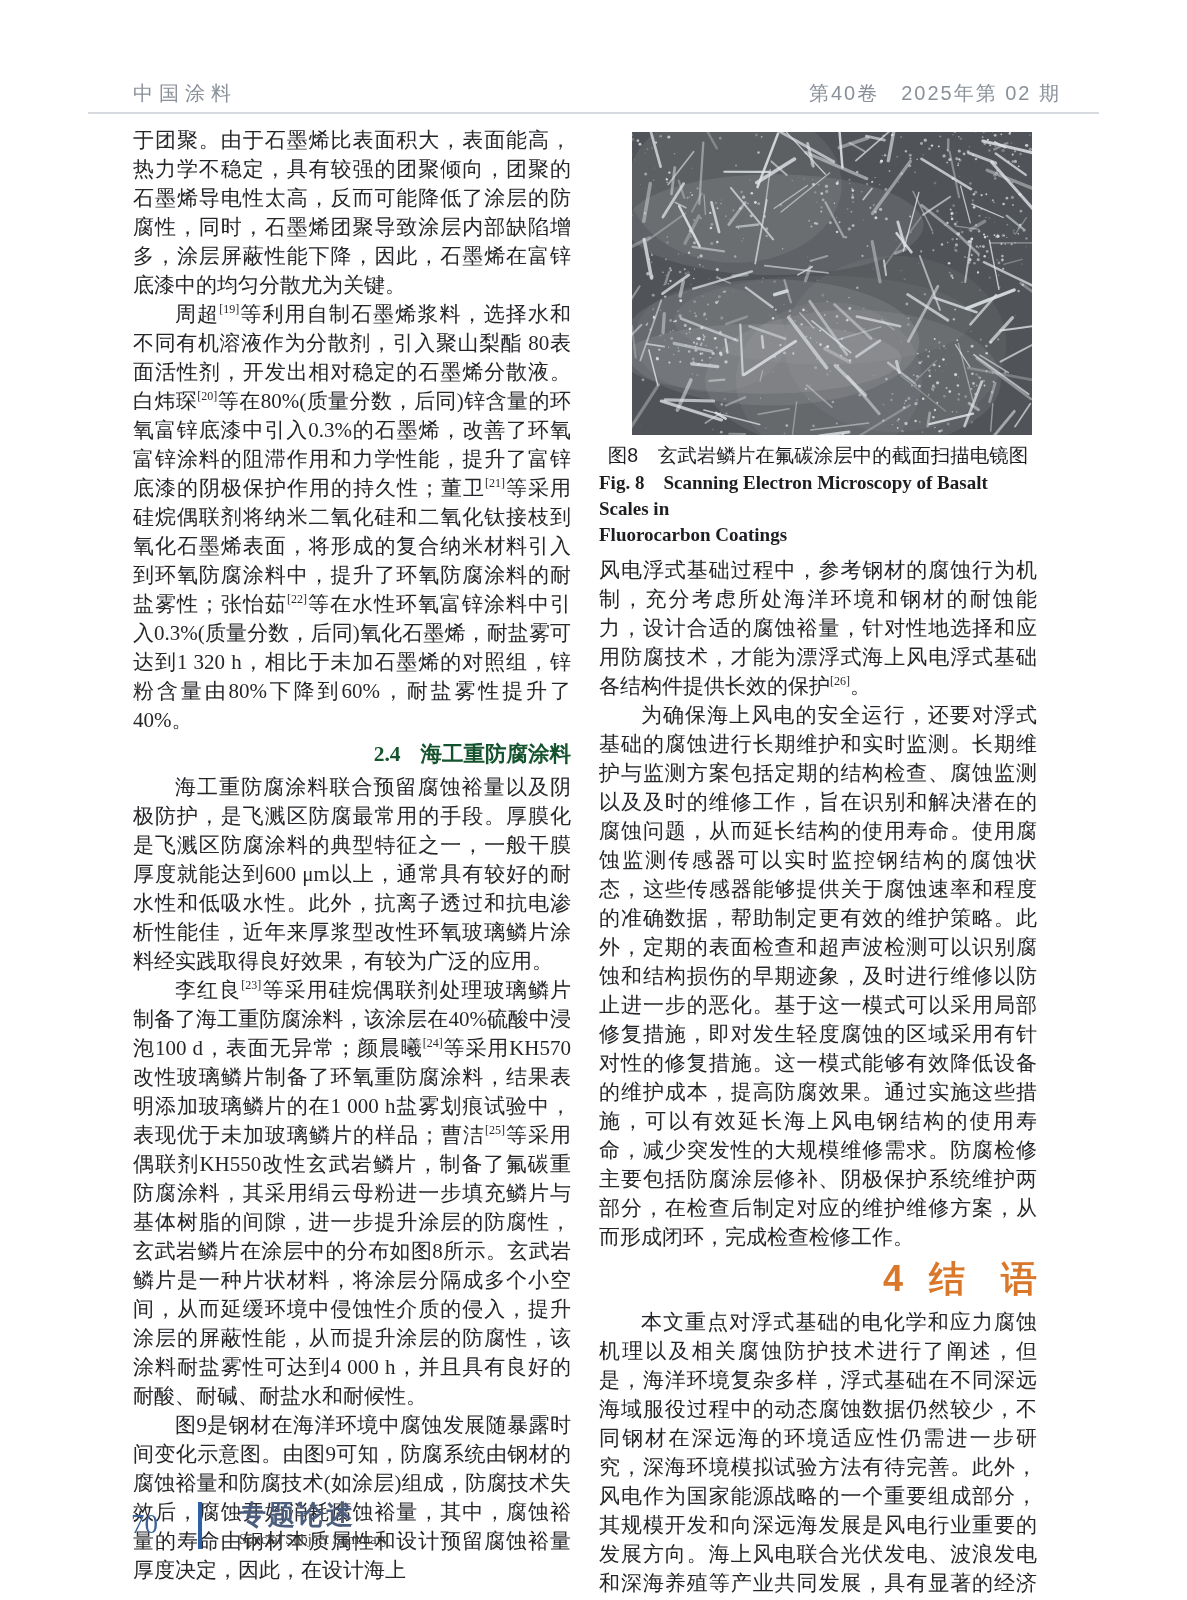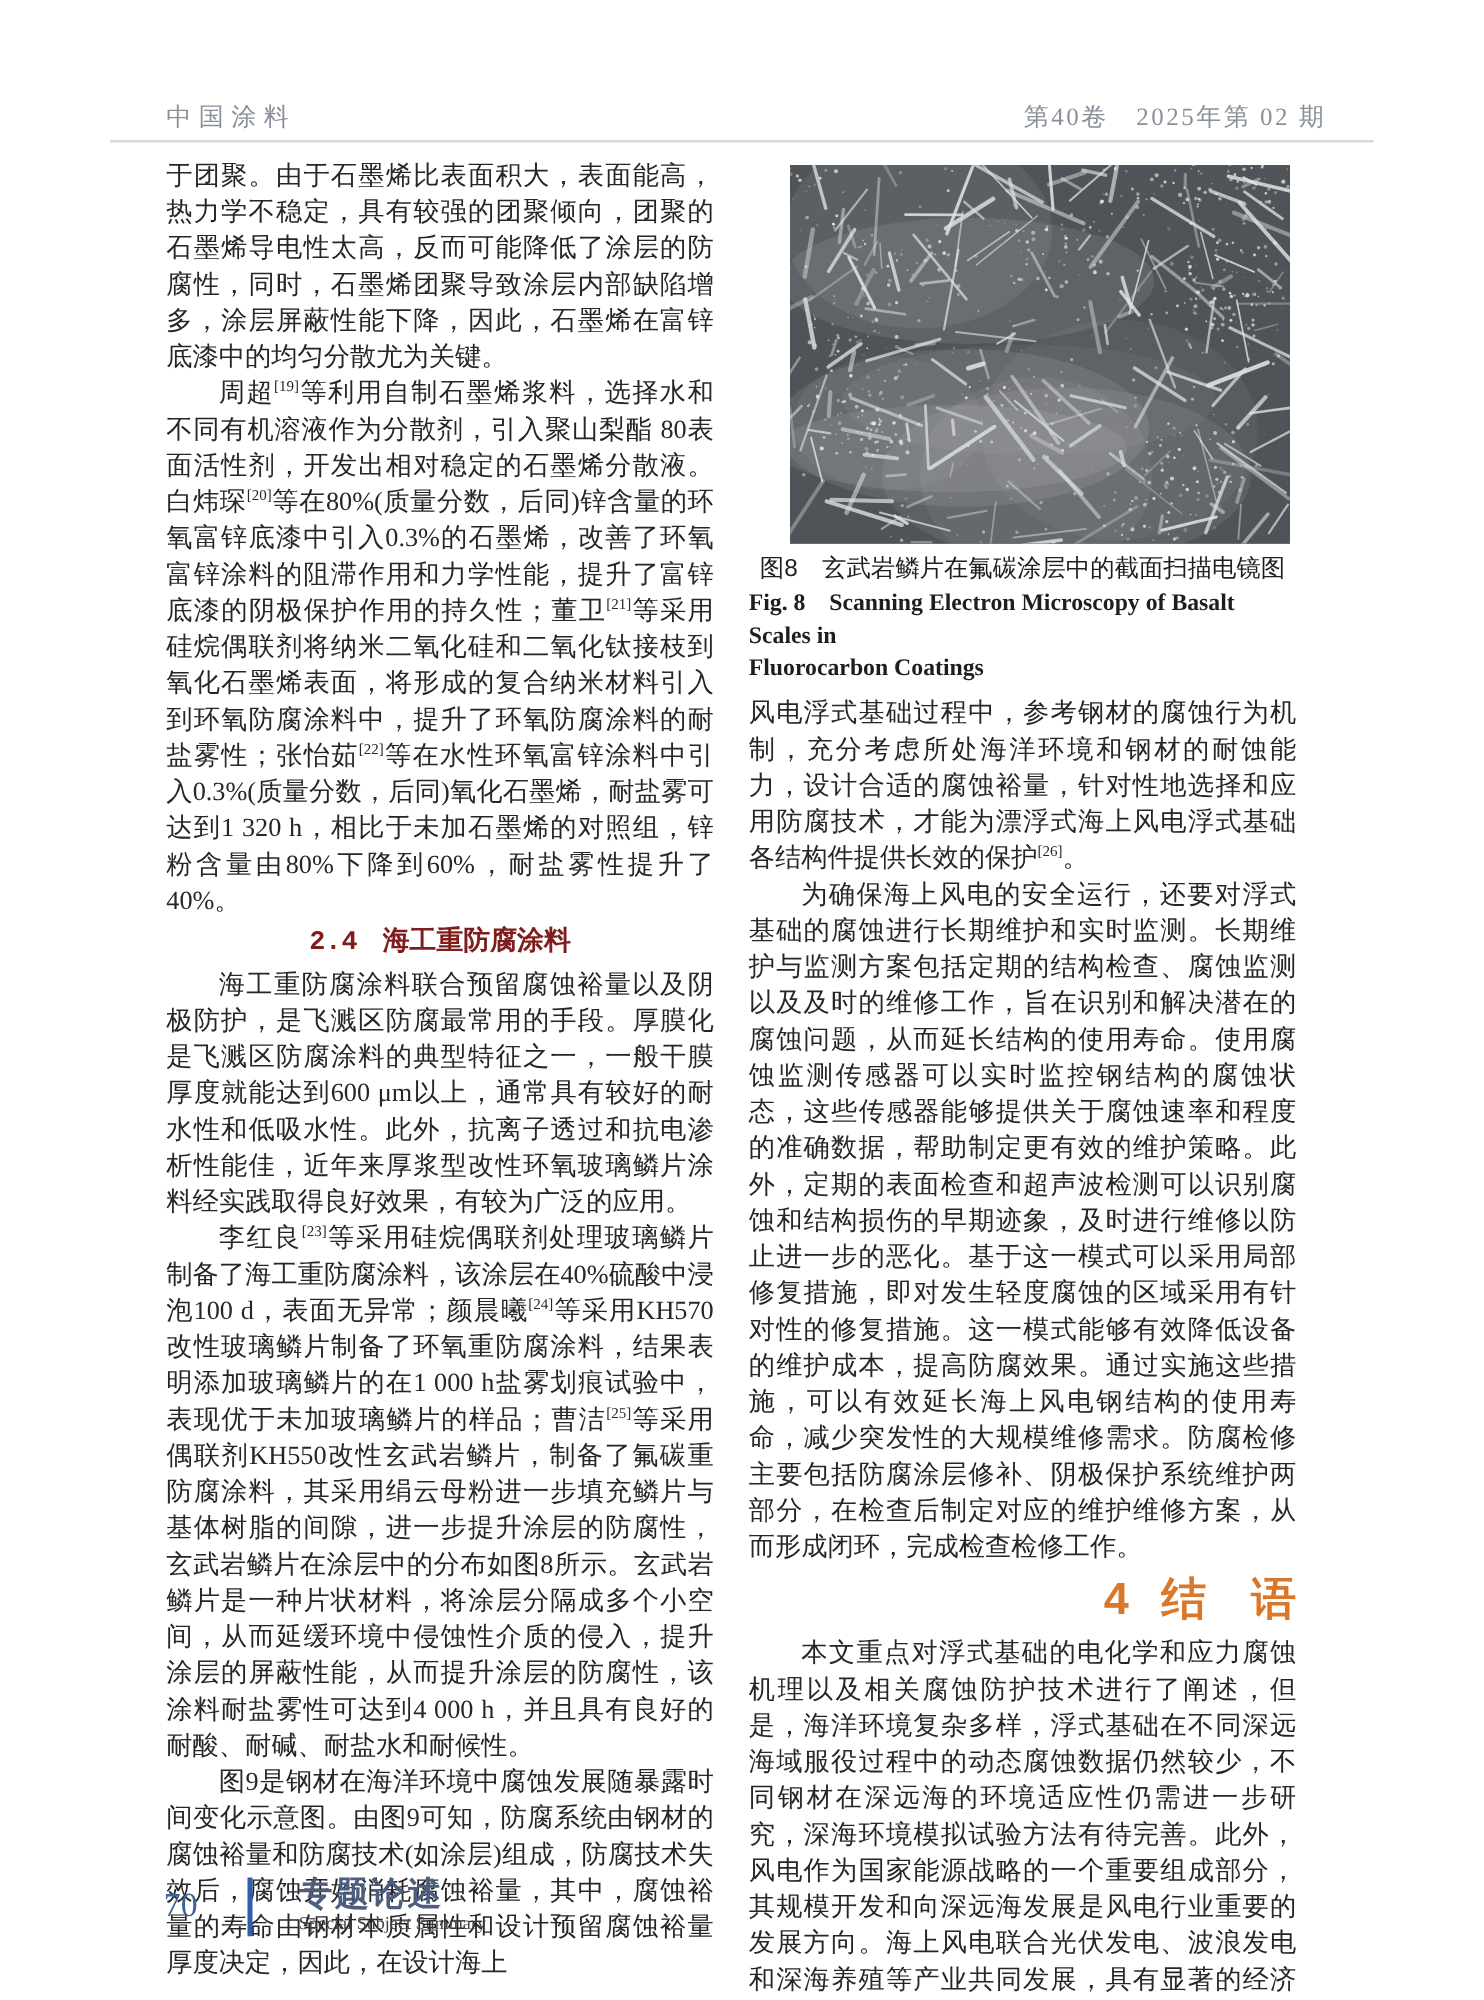--- a/index.html
+++ b/index.html
@@ -6,35 +6,35 @@
   .page {
     position:relative; width:1187px; height:1600px; background:#ffffff;
     font-family:"Liberation Serif", serif; color:#26262a; overflow:hidden;
   }
   
   .header { position:absolute; top:76px; left:88px; right:88px; height:36px;
             border-bottom:2px solid #d6d9dd; }
   .journal-name { position:absolute; left:45px; top:4px; font-size:20px; color:#8a9099;
                   letter-spacing:6px; font-family:"Liberation Sans", sans-serif; }
   .issue-info   { position:absolute; right:38px; top:4px; font-size:20px; color:#8a9099;
-                  letter-spacing:2px; font-family:Liberation Serif, serif; }
+                  letter-spacing:2px; font-family:Liberation Sans, sans-serif; }
   
   .col { position:absolute; top:126px; width:438px; font-size:21px; line-height:29px;
          text-align:justify; }
   .col-left  { left:133px; }
   .col-right { left:599px; }
   p.body-p { margin:0; }
   p.indent { text-indent:2em; }
   sup { font-size:12px; line-height:0; vertical-align:super; }
 
   h2.h-main { margin:10px 0 12px; font-family:"Liberation Sans", sans-serif; font-weight:bold;
               color:#d9772a; font-size:36px; line-height:34px; text-align:right; }
   h2.h-main .h-num { margin-right:26px; }
-  h3.h-sub  { margin:5px 0 4px; font-family:Liberation Mono, monospace; font-weight:bold;
-              color:#7f1d1d; font-size:21.5px; line-height:29px; text-align:center; }
+  h3.h-sub  { margin:5px 0 4px; font-family:Liberation Serif, serif; font-weight:bold;
+              color:#14532d; font-size:21.5px; line-height:29px; text-align:right; }
   h3.h-sub .h-num { margin-right:20px; }
 
   
   figure.figure { margin:6px 0 8px; padding:0; }
   .sem-box { width:400px; height:303px; margin-left:33px; background:#505458; overflow:hidden; }
   .cap-cn { text-align:center; font-family:"Liberation Sans", sans-serif; font-weight:normal;
             font-size:19.5px; line-height:30px; color:#1e1e22; margin-top:5px; }
   .cap-en { text-align:left; font-family:"Liberation Serif", serif; font-weight:bold;
             font-size:19px; line-height:26px; color:#1e1e22; }
 

